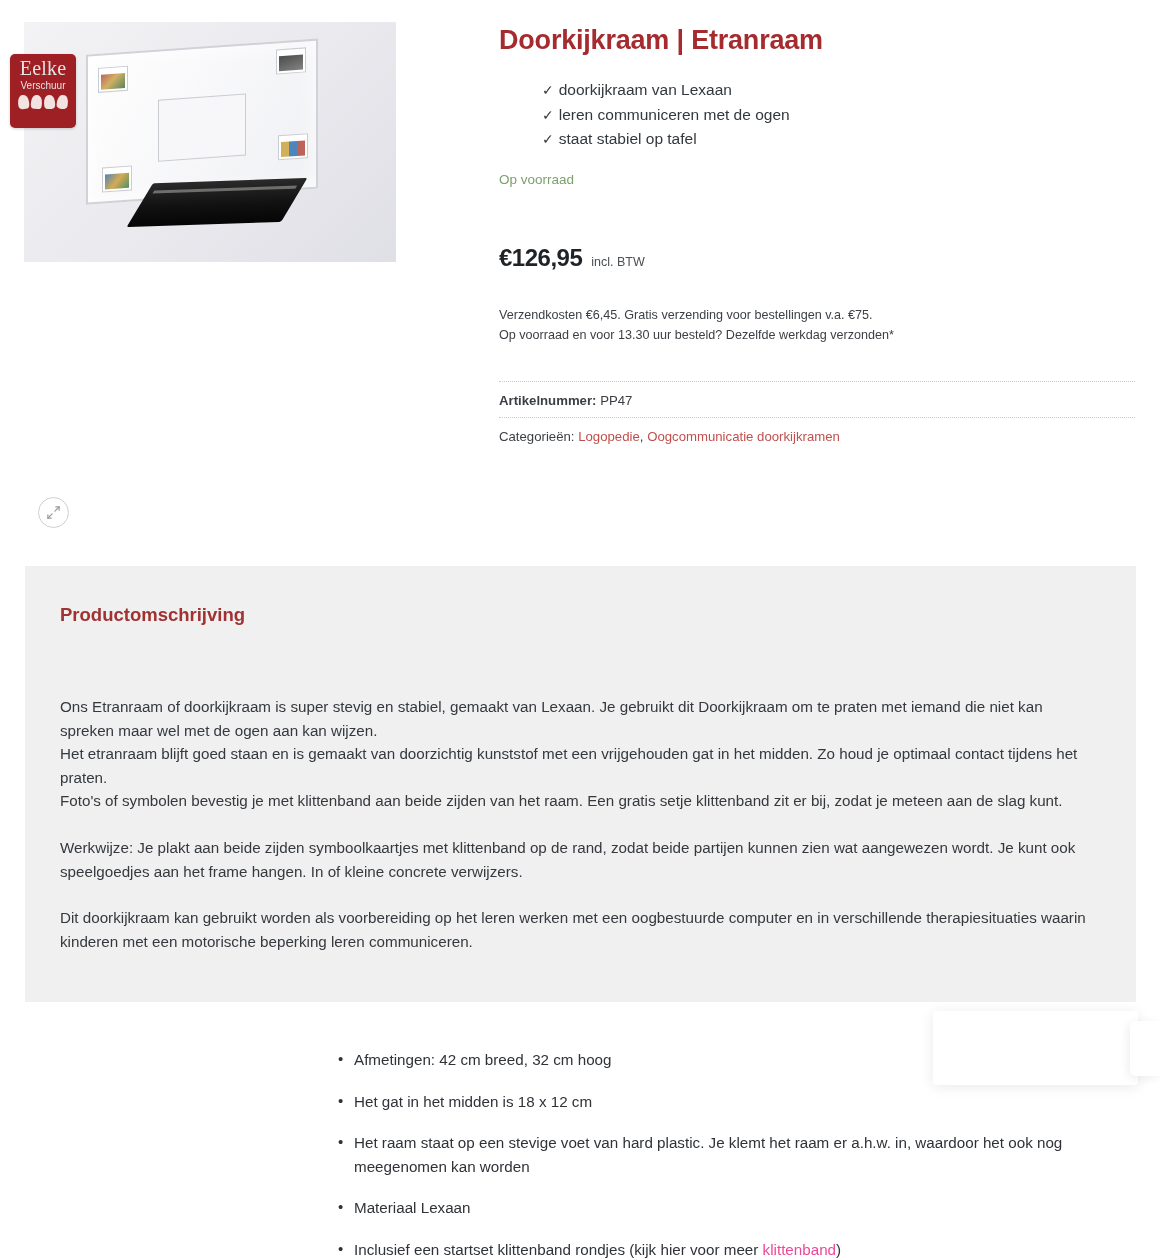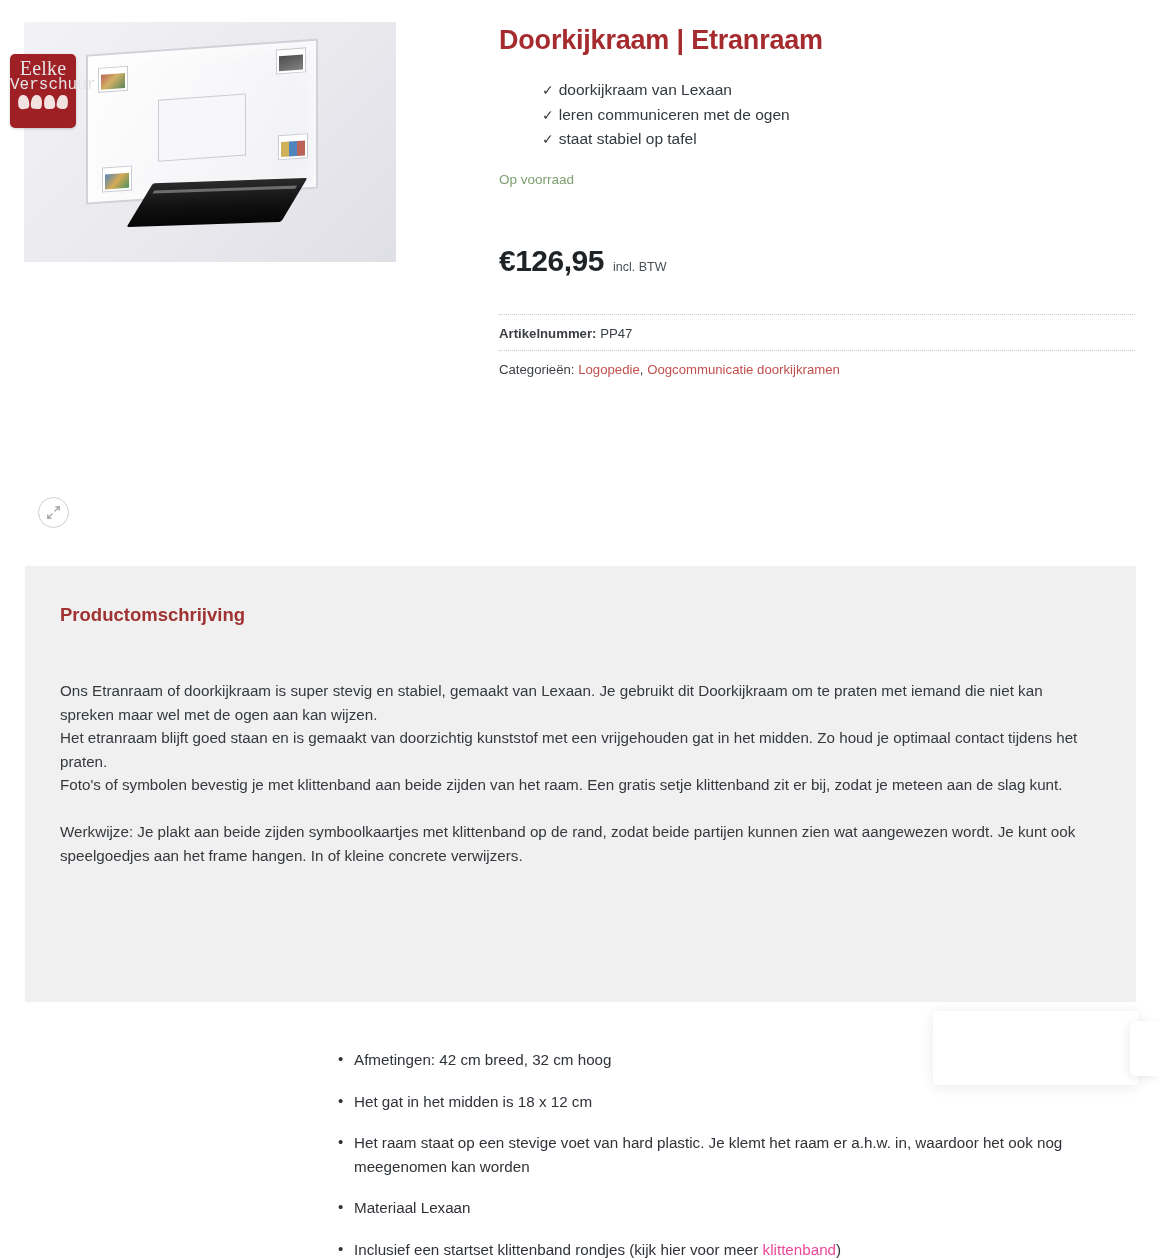--- a/index.html
+++ b/index.html
@@ -107,22 +107,22 @@
     color: #e5e5e5;
     text-align: center;
     padding-top: 3px;
     box-shadow: 0 1px 3px rgba(0,0,0,.18);
   }
   .logo-line1 {
     font-family: "Liberation Serif", serif;
     font-size: 20px; line-height: 22px; letter-spacing: .2px;
   }
   .logo-line2 {
-    font-family: Liberation Mono, monospace;
-    font-size: 16px; line-height: 13px;
+    font-family: Liberation Sans, sans-serif;
+    font-size: 10px; line-height: 13px;
   }
   .logo-hands {
     display: flex; justify-content: center; gap: 2px;
     margin-top: 3px;
   }
   .logo-hands span {
     display: block; width: 11px; height: 14px;
     background: #f2e3e1;
     border-radius: 45% 45% 35% 35% / 55% 55% 30% 30%;
     transform: rotate(-6deg);
@@ -159,21 +159,21 @@
     font-size: 13.5px;
     color: #7d9f6f;
   }
 
   .price-row {
     margin-top: 57px;
     display: flex;
     align-items: baseline;
   }
   .price {
-    font-size: 30px;
+    font-size: 24px;
     font-weight: 700;
     color: #1f2326;
     letter-spacing: -0.5px;
   }
   .price-suffix {
     margin-left: 9px;
     font-size: 12.5px;
     color: #4a4f54;
   }
 
@@ -214,21 +214,21 @@
     color: #a03232;
   }
   .desc-body {
     position: absolute;
     left: 35px; top: 113px;
     width: 1028px;
     font-size: 15.2px;
     line-height: 23.6px;
     color: #35393e;
   }
-  .desc-body p { margin: 0 0 23px 0; }
+  .desc-body p { margin: 16px 0 23px 0; }
   .desc-body p:last-child { margin-bottom: 0; }
 
   
   .specs {
     position: absolute;
     left: 336px; top: 1048px;
     width: 790px;
     list-style: none;
     margin: 0; padding: 0;
   }
@@ -320,39 +320,44 @@
       </li>
     </ul>
 
     <div class="stock">Op voorraad</div>
 
     <div class="price-row">
       <span class="price">€126,95</span>
       <span class="price-suffix">incl. BTW</span>
     </div>
 
+    <div class="shipping">
+      <div>Verzendkosten €6,45. Gratis verzending voor bestellingen v.a. €75.</div>
+      <div>Op voorraad en voor 13.30 uur besteld? Dezelfde werkdag verzonden*</div>
+    </div>
 
     <div class="meta">
       <div class="meta-row">
         <span class="meta-label">Artikelnummer:</span>
         <span>PP47</span>
       </div>
       <div class="meta-row">
         <span>Categorieën:</span>
         <a href="#">Logopedie</a><span>, </span><a href="#">Oogcommunicatie doorkijkramen</a>
       </div>
     </div>
   </div>
 </div>
 
 <div class="description-panel">
   <div class="desc-title">Productomschrijving</div>
   <div class="desc-body">
     <p>Ons Etranraam of doorkijkraam is super stevig en stabiel, gemaakt van Lexaan. Je gebruikt dit Doorkijkraam om te praten met iemand die niet kan spreken maar wel met de ogen aan kan wijzen.<br>Het etranraam blijft goed staan en is gemaakt van doorzichtig kunststof met een vrijgehouden gat in het midden. Zo houd je optimaal contact tijdens het praten.<br>Foto's of symbolen bevestig je met klittenband aan beide zijden van het raam. Een gratis setje klittenband zit er bij, zodat je meteen aan de slag kunt.</p>
     <p>Werkwijze: Je plakt aan beide zijden symboolkaartjes met klittenband op de rand, zodat beide partijen kunnen zien wat aangewezen wordt. Je kunt ook speelgoedjes aan het frame hangen. In of kleine concrete verwijzers.</p>
+    <p>Dit doorkijkraam kan gebruikt worden als voorbereiding op het leren werken met een oogbestuurde computer en in verschillende therapiesituaties waarin kinderen met een motorische beperking leren communiceren.</p>
   </div>
 </div>
 
 <ul class="specs">
   <li>Afmetingen: 42 cm breed, 32 cm hoog</li>
   <li>Het gat in het midden is 18 x 12 cm</li>
   <li>Het raam staat op een stevige voet van hard plastic. Je klemt het raam er a.h.w. in, waardoor het ook nog meegenomen kan worden</li>
   <li>Materiaal Lexaan</li>
   <li>
     <span>Inclusief een startset klittenband rondjes (kijk hier voor meer </span><a href="#">klittenband</a><span>)</span>

